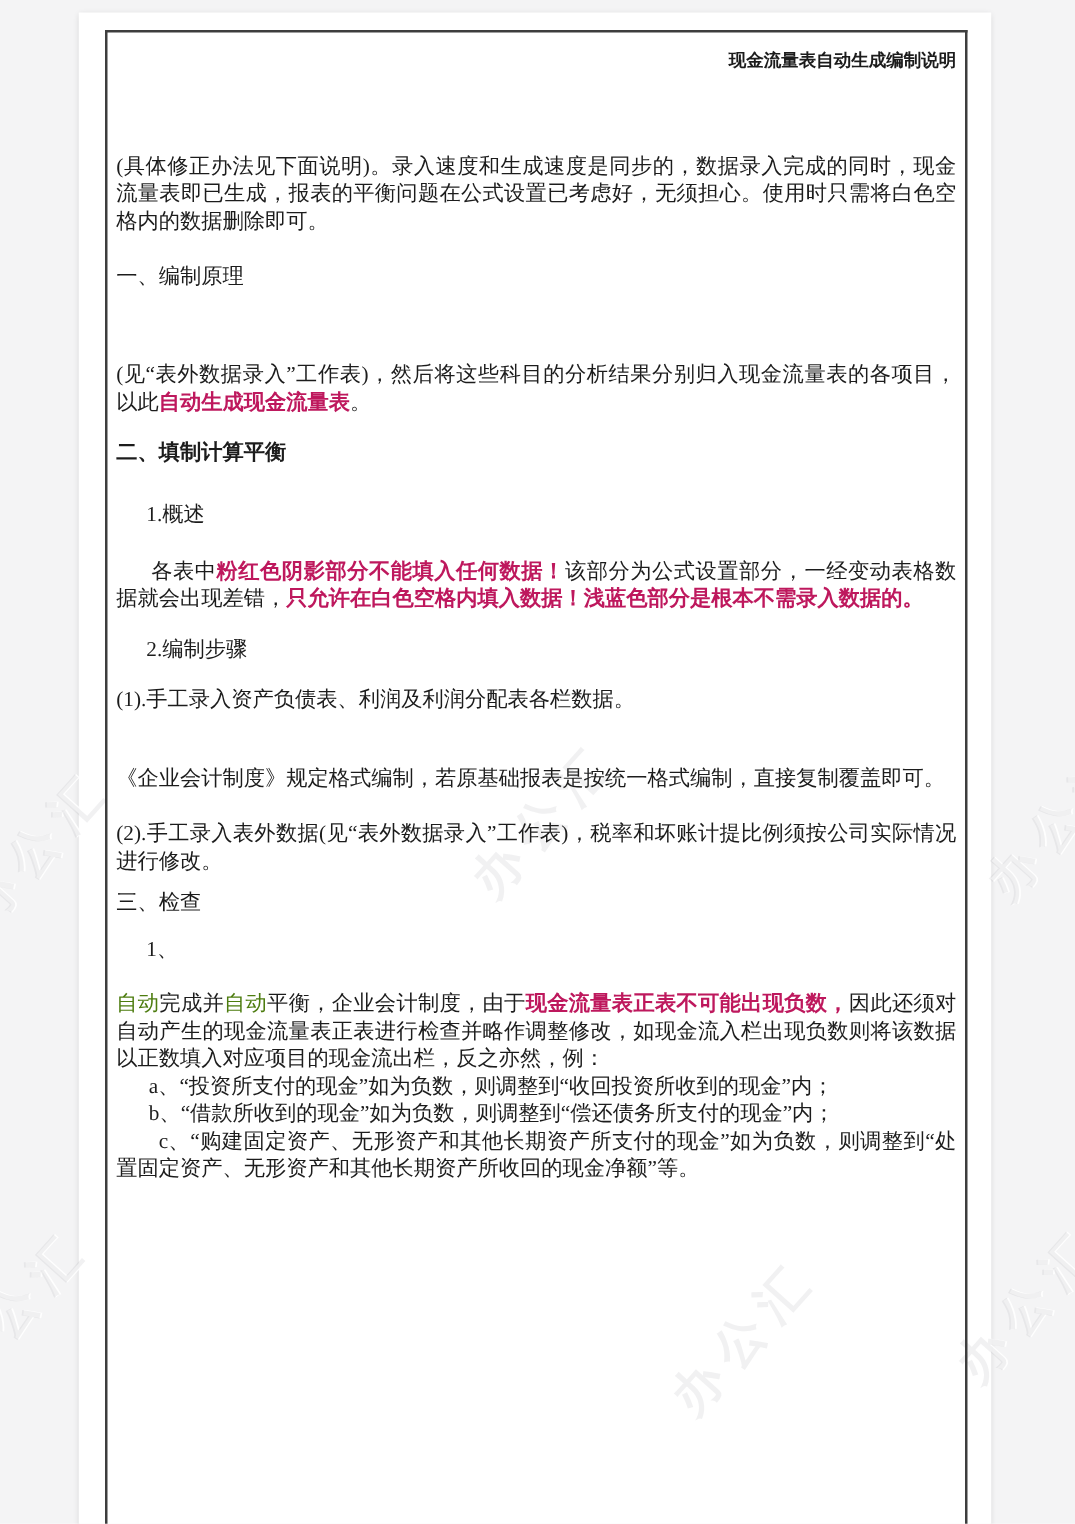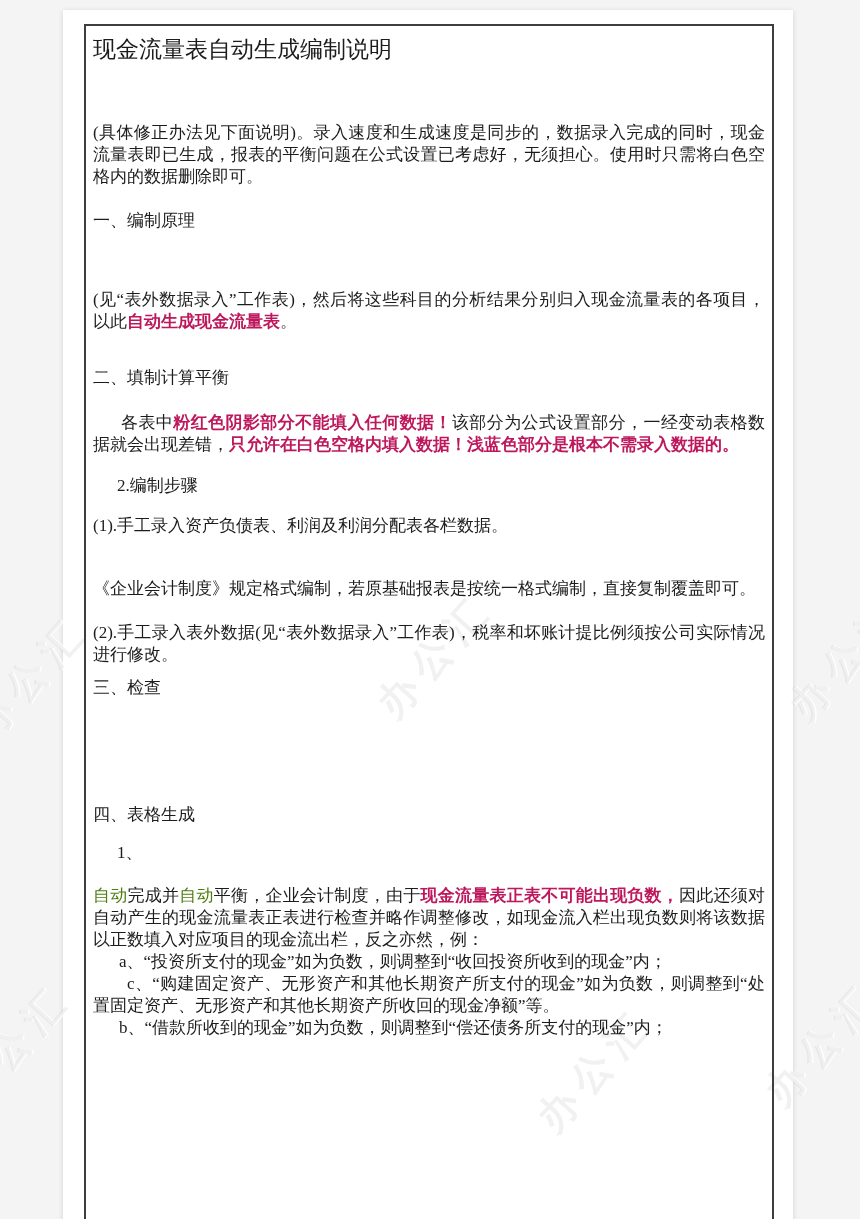--- a/index.html
+++ b/index.html
@@ -52,31 +52,31 @@
     padding:6px 7px 0 7px;
     overflow:hidden;
   }
   .row2{
     border-top:2px solid #3e3e3e;
     box-sizing:border-box;
     padding:9px 7px 0 7px;
   }
   .doc-title{
     margin:4px 0 0 0;
-    font-size:23px;
+    font-size:14px;
     line-height:28px;
-    font-weight:normal;
-    text-align:left;
+    font-weight:bold;
+    text-align:right;
   }
   p{margin:0;}
   .just{text-align:justify;}
   .p-intro{margin-top:58px;}
   .h-one{margin-top:22px;}
   .p-principle{margin-top:57px;}
-  .h-two{margin-top:34px;}
+  .h-two{margin-top:18px;font-weight:bold;}
   .h-overview{margin-top:28px;text-indent:24px;}
   .p-overview{margin-top:23px;text-indent:28px;}
   .h-steps{margin-top:19px;text-indent:24px;}
   .p-step1{margin-top:18px;}
   .p-accounting{margin-top:41px;}
   .p-step2{margin-top:22px;}
   .h-three{margin-top:11px;}
   .h-four{margin-top:105px;}
   .h-item1{margin-top:16px;text-indent:24px;}
   .p-generation{margin-top:21px;}
@@ -108,41 +108,41 @@
       <div class="doc-title">现金流量表自动生成编制说明</div>
 
       <p class="p-intro just">(具体修正办法见下面说明)。录入速度和生成速度是同步的，数据录入完成的同时，现金流量表即已生成，报表的平衡问题在公式设置已考虑好，无须担心。使用时只需将白色空格内的数据删除即可。</p>
 
       <p class="h-one">一、编制原理</p>
 
       <p class="p-principle just"><span>(见“表外数据录入”工作表)，然后将这些科目的分析结果分别归入现金流量表的各项目，以此</span><span class="redb">自动生成现金流量表</span><span>。</span></p>
 
       <p class="h-two">二、填制计算平衡</p>
 
+      <p class="h-overview">1.概述</p>
 
       <p class="p-overview just"><span>各表中</span><span class="redb">粉红色阴影部分不能填入任何数据！</span><span>该部分为公式设置部分，一经变动表格数据就会出现差错，</span><span class="redb">只允许在白色空格内填入数据！浅蓝色部分是根本不需录入数据的。</span></p>
 
       <p class="h-steps">2.编制步骤</p>
 
       <p class="p-step1">(1).手工录入资产负债表、利润及利润分配表各栏数据。</p>
 
       <p class="p-accounting just">《企业会计制度》规定格式编制，若原基础报表是按统一格式编制，直接复制覆盖即可。</p>
 
       <p class="p-step2 just">(2).手工录入表外数据(见“表外数据录入”工作表)，税率和坏账计提比例须按公司实际情况进行修改。</p>
 
       <p class="h-three">三、检查</p>
 
-      <p class="h-four">四、表格生成</p>
 
       <p class="h-item1">1、</p>
 
       <p class="p-generation just"><span class="red">自动</span><span>完成并</span><span class="red">自动</span><span>平衡，企业会计制度，由于</span><span class="redb">现金流量表正表不可能出现负数，</span><span>因此还须对自动产生的现金流量表正表进行检查并略作调整修改，如现金流入栏出现负数则将该数据以正数填入对应项目的现金流出栏，反之亦然，例：</span></p>
 
       <p class="item just">a、“投资所支付的现金”如为负数，则调整到“收回投资所收到的现金”内；</p>
+      <p class="item just">b、“借款所收到的现金”如为负数，则调整到“偿还债务所支付的现金”内；</p>
       <p class="item item-c just">c、“购建固定资产、无形资产和其他长期资产所支付的现金”如为负数，则调整到“处置固定资产、无形资产和其他长期资产所收回的现金净额”等。</p>
-      <p class="item just">b、“借款所收到的现金”如为负数，则调整到“偿还债务所支付的现金”内；</p>
 
     </div>
 
 
   </div>
 
 </div>
 
 </body></html>

